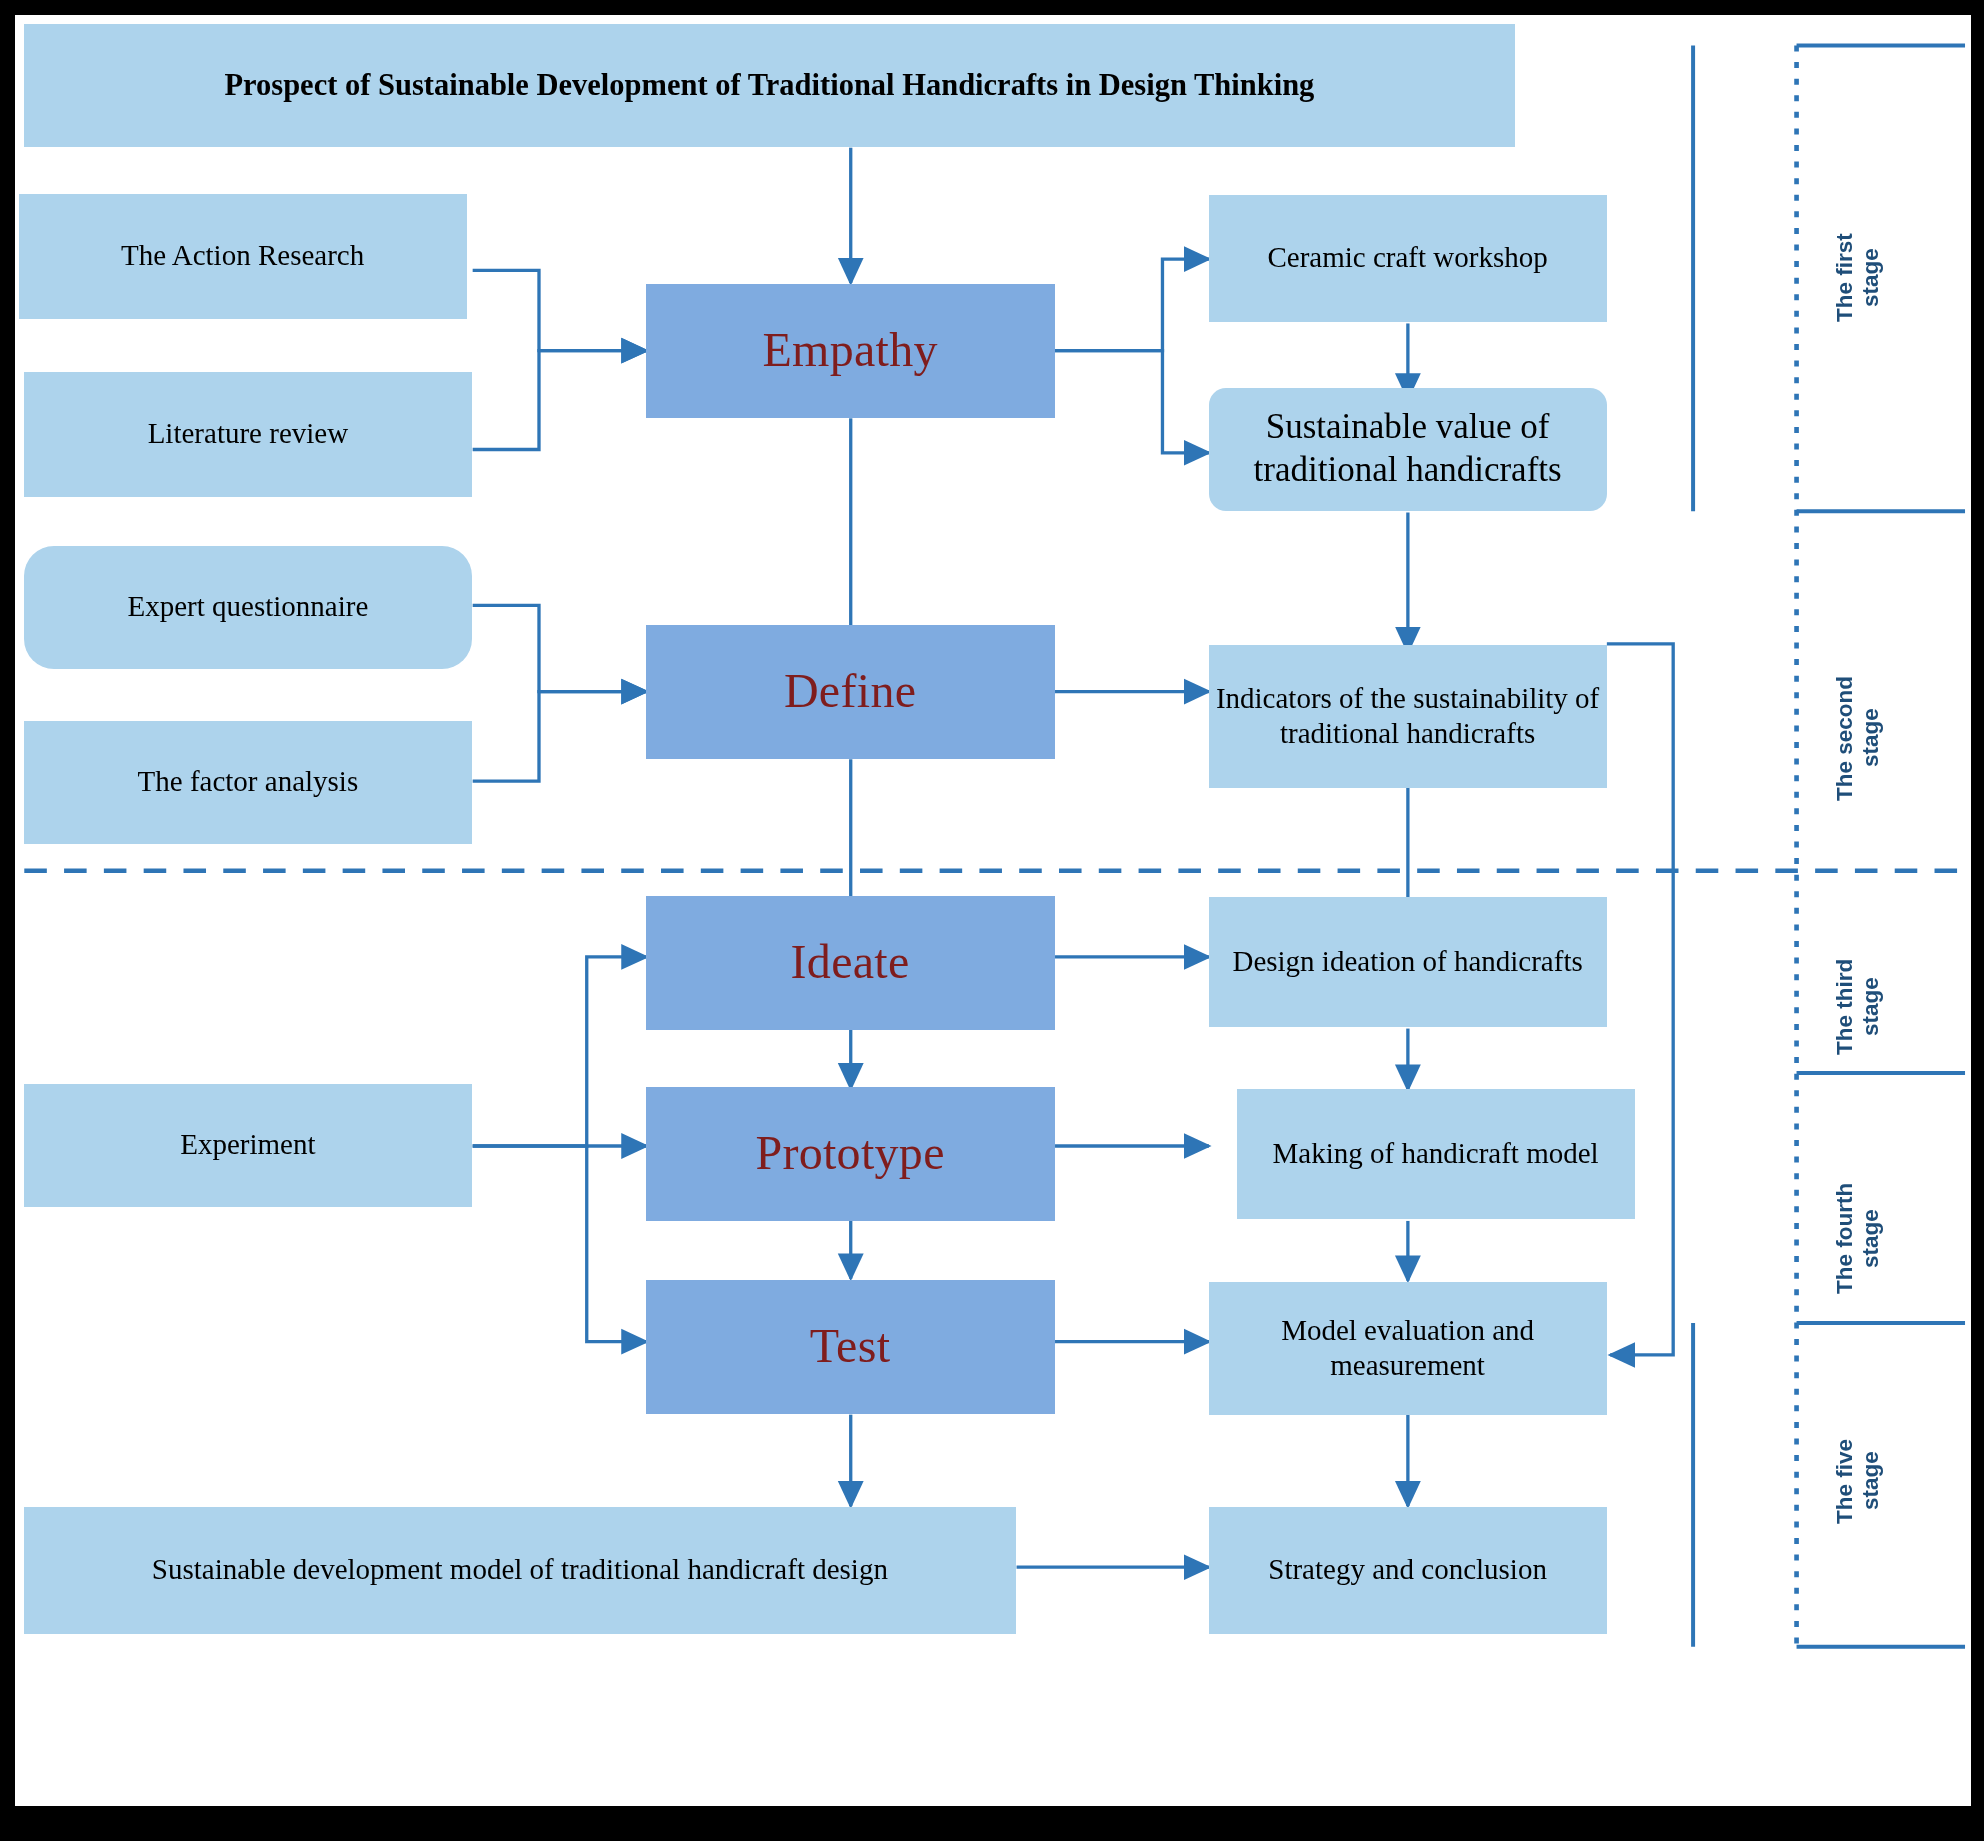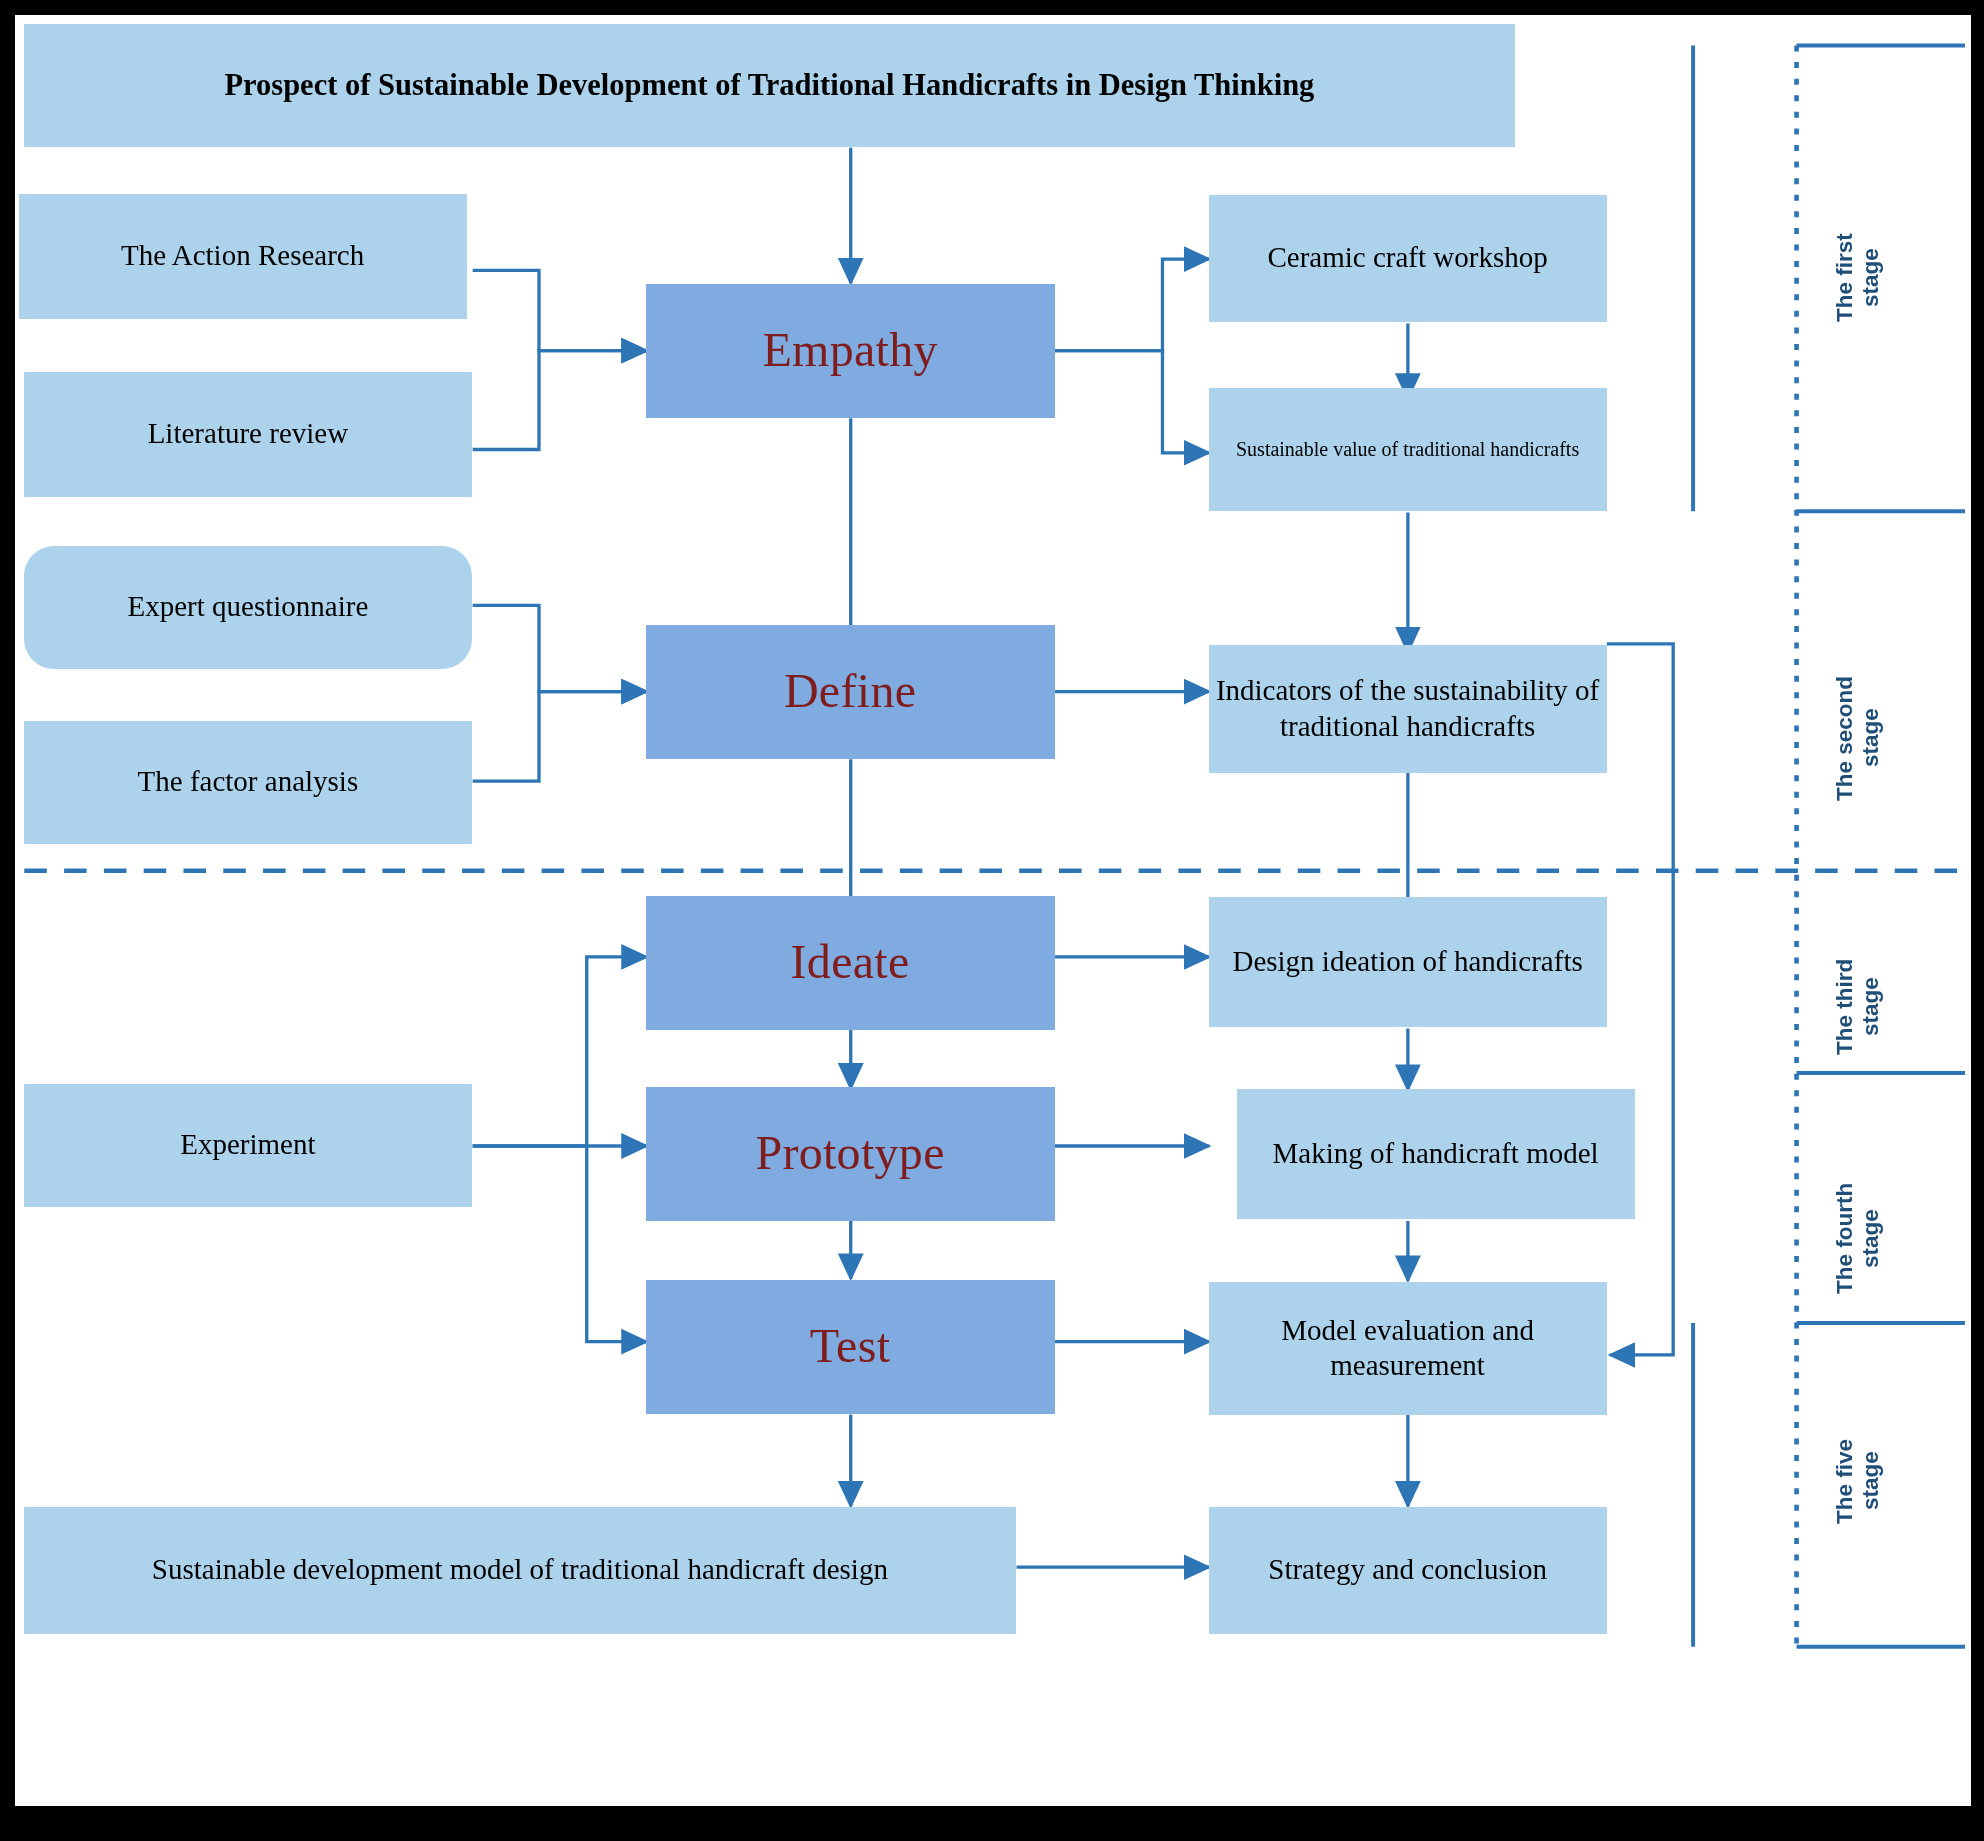--- a/index.html
+++ b/index.html
@@ -143,23 +143,23 @@
     <div class="box dark phase" style="left:631px;top:610px;width:409px;height:134px;">Define</div>
 
     <div class="box dark phase" style="left:631px;top:881px;width:409px;height:134px;">Ideate</div>
 
     <div class="box dark phase" style="left:631px;top:1072px;width:409px;height:134px;">Prototype</div>
 
     <div class="box dark phase" style="left:631px;top:1265px;width:409px;height:134px;">Test</div>
 
     <div class="box" style="left:1194px;top:180px;width:398px;height:127px;font-size:29px;">Ceramic craft workshop</div>
 
-    <div class="box" style="left:1194px;top:373px;width:398px;height:123px;font-size:20px;">Sustainable value of traditional handicrafts</div>
+    <div class="box" style="left:1194px;top:373px;width:398px;height:123px;font-size:35px;border-radius:17px;">Sustainable value of traditional handicrafts</div>
 
-    <div class="box" style="left:1194px;top:630px;width:398px;height:128px;font-size:29px;">Indicators of the sustainability of traditional handicrafts</div>
+    <div class="box" style="left:1194px;top:630px;width:398px;height:143px;font-size:29px;">Indicators of the sustainability of traditional handicrafts</div>
 
     <div class="box" style="left:1194px;top:882px;width:398px;height:130px;font-size:29px;">Design ideation of handicrafts</div>
 
     <div class="box" style="left:1194px;top:1074px;width:398px;height:130px;font-size:29px;margin-left:28px;">Making of handicraft model</div>
 
     <div class="box" style="left:1194px;top:1267px;width:398px;height:133px;font-size:29px;">Model evaluation and measurement</div>
 
     <div class="box" style="left:1194px;top:1492px;width:398px;height:127px;font-size:29px;">Strategy and conclusion</div>
 
     <div class="box" style="left:9.3px;top:1492px;width:992px;height:127px;font-size:29px;">Sustainable development model of traditional handicraft design</div>

